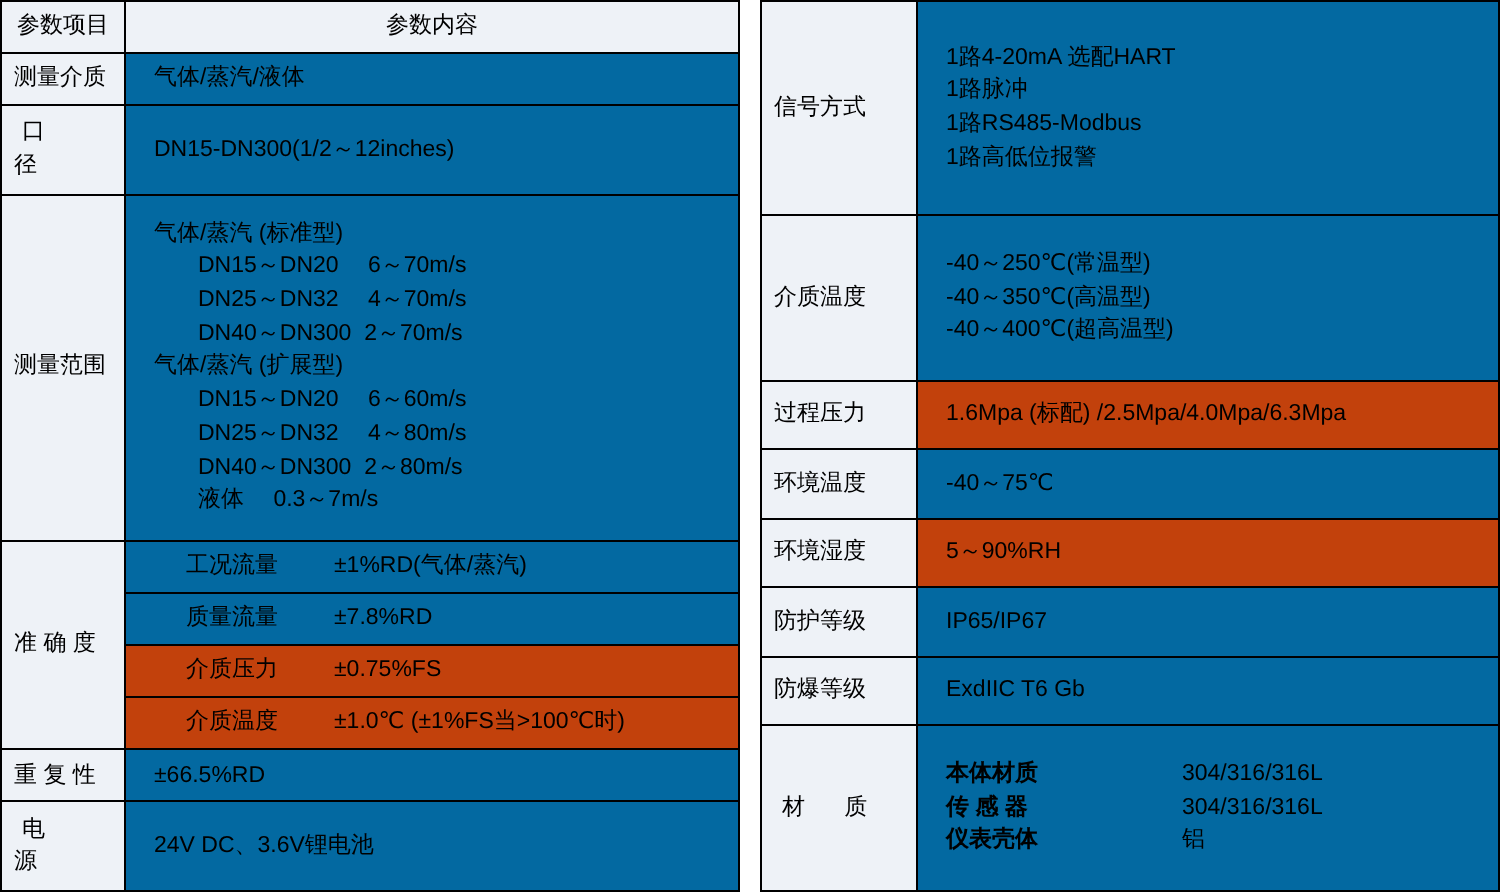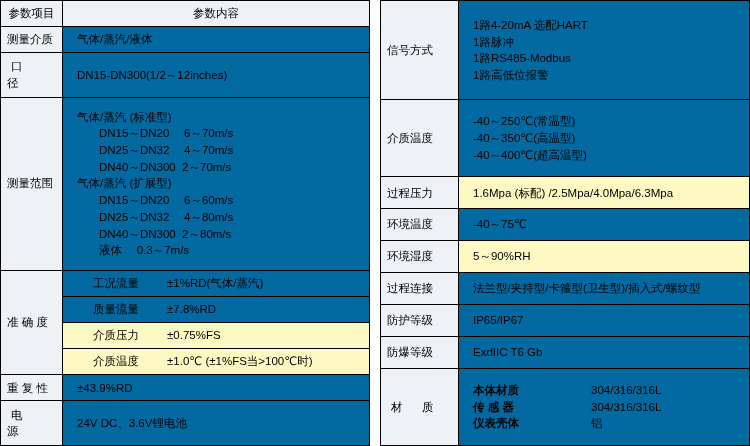--- a/index.html
+++ b/index.html
@@ -35,21 +35,21 @@
     text-align:center;
     font-weight:normal;
   }
   .label{
     background:#eef2f7;
     text-align:left;
     width:62px;
   }
   .label.sp{ letter-spacing:0.35em; text-indent:0.35em;}
   .val{background:#0369a1;}
-  .val.tint{background:#fef9c3;}
+  .val.tint{background:#c2410c;}
   .ml{ padding-left:14px; }
   .ml2{ padding-left:22px; }
   .lines div{ white-space:pre; }
   .w1{ display:inline-block; min-width:118px;font-weight:bold; }
   .w3{ display:inline-block; min-width:74px;margin-left:16px; }
 </style>
 </head>
 <body>
 
 <div class="page">
@@ -104,21 +104,21 @@
         </td>
       </tr>
       <tr>
         <td class="val tint ml">
           <span class="w3">介质温度</span><span>±1.0℃ (±1%FS当&gt;100℃时)</span>
         </td>
       </tr>
 
       <tr>
         <td class="label">重 复 性</td>
-        <td class="val ml">±43.9%RD</td>
+        <td class="val ml">±66.5%RD</td>
       </tr>
       <tr>
         <td class="label sp">电　源</td>
         <td class="val ml">24V DC、3.6V锂电池</td>
       </tr>
     </tbody>
   </table>
 
   <table class="tbl-right">
     <colgroup>
@@ -150,24 +150,20 @@
       </tr>
       <tr>
         <td class="label">环境温度</td>
         <td class="val ml">-40～75℃</td>
       </tr>
       <tr>
         <td class="label">环境湿度</td>
         <td class="val tint ml">5～90%RH</td>
       </tr>
       <tr>
-        <td class="label">过程连接</td>
-        <td class="val ml">法兰型/夹持型/卡箍型(卫生型)/插入式/螺纹型</td>
-      </tr>
-      <tr>
         <td class="label">防护等级</td>
         <td class="val ml">IP65/IP67</td>
       </tr>
       <tr>
         <td class="label">防爆等级</td>
         <td class="val ml">ExdIIC T6 Gb</td>
       </tr>
 
       <tr>
         <td class="label sp">材　质</td>

